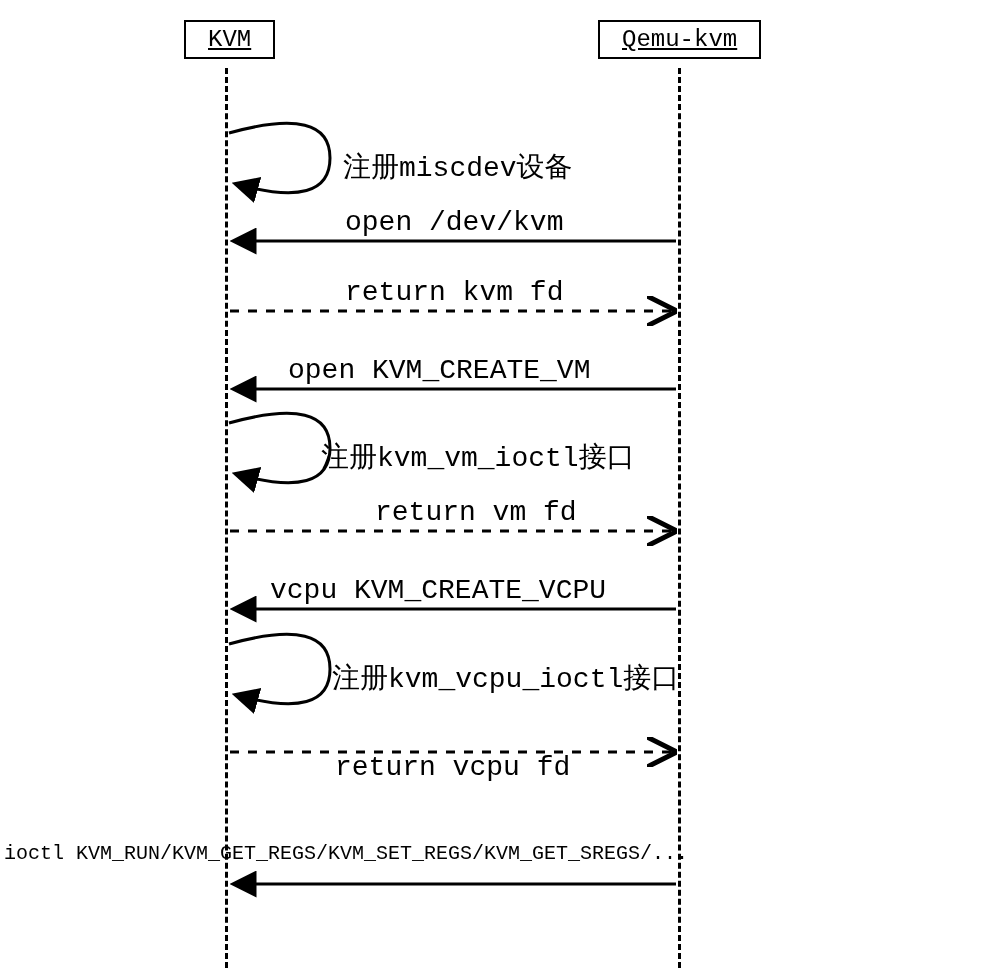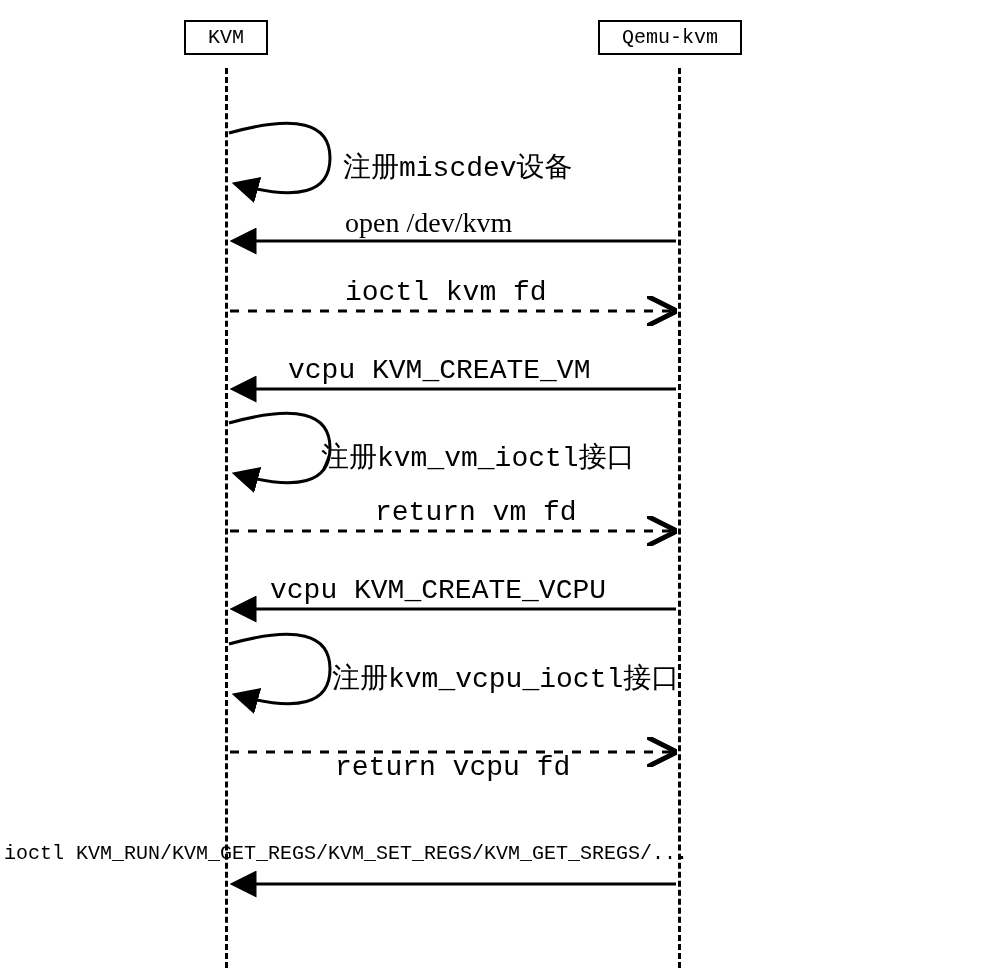--- a/index.html
+++ b/index.html
@@ -9,21 +9,22 @@
     font-family: "Courier New", monospace;
     width: 1000px;
     height: 968px;
     position: relative;
     overflow: hidden;
   }
   .participant {
     position: absolute;
     border: 2px solid black;
     padding: 4px 22px;
-    font-size: 20px;
+    font-size: 24px;
+    text-decoration: underline;
     background: white;
     top: 20px;
   }
   .lifeline {
     position: absolute;
     border-left: 3px dashed black;
     width: 0;
   }
   .msg-label {
     position: absolute;
@@ -48,23 +49,23 @@
 </head>
 <body>
 
 <div class="participant" style="left:184px;">KVM</div>
 <div class="participant" style="left:598px;">Qemu-kvm</div>
 
 <div class="lifeline" style="left:225px; top:68px; height:900px;"></div>
 <div class="lifeline" style="left:678px; top:68px; height:900px;"></div>
 
 <div class="msg-label" style="left:343px; top:148px;">注册miscdev设备</div>
-<div class="msg-label" style="left:345px; top:207px;font-family:Liberation Serif, serif;">open /dev/kvm</div>
-<div class="msg-label" style="left:345px; top:277px;">ioctl kvm fd</div>
-<div class="msg-label" style="left:288px; top:355px;">vcpu KVM_CREATE_VM</div>
+<div class="msg-label" style="left:345px; top:207px;">open /dev/kvm</div>
+<div class="msg-label" style="left:345px; top:277px;">return kvm fd</div>
+<div class="msg-label" style="left:288px; top:355px;">open KVM_CREATE_VM</div>
 <div class="msg-label" style="left:321px; top:438px;">注册kvm_vm_ioctl接口</div>
 <div class="msg-label" style="left:351px; top:497px;margin-left:24px;">return vm fd</div>
 <div class="msg-label" style="left:270px; top:575px;">vcpu KVM_CREATE_VCPU</div>
 <div class="msg-label" style="left:332px; top:659px;">注册kvm_vcpu_ioctl接口</div>
 <div class="msg-label" style="left:335px; top:752px;">return vcpu fd</div>
 <div class="final-label" style="left:4px; top:842px;">ioctl KVM_RUN/KVM_GET_REGS/KVM_SET_REGS/KVM_GET_SREGS/...</div>
 
 <svg>
   <defs>
     <marker id="arrow-solid" viewBox="0 0 12 12" refX="10" refY="6" markerWidth="9" markerHeight="9" orient="auto-start-reverse">

